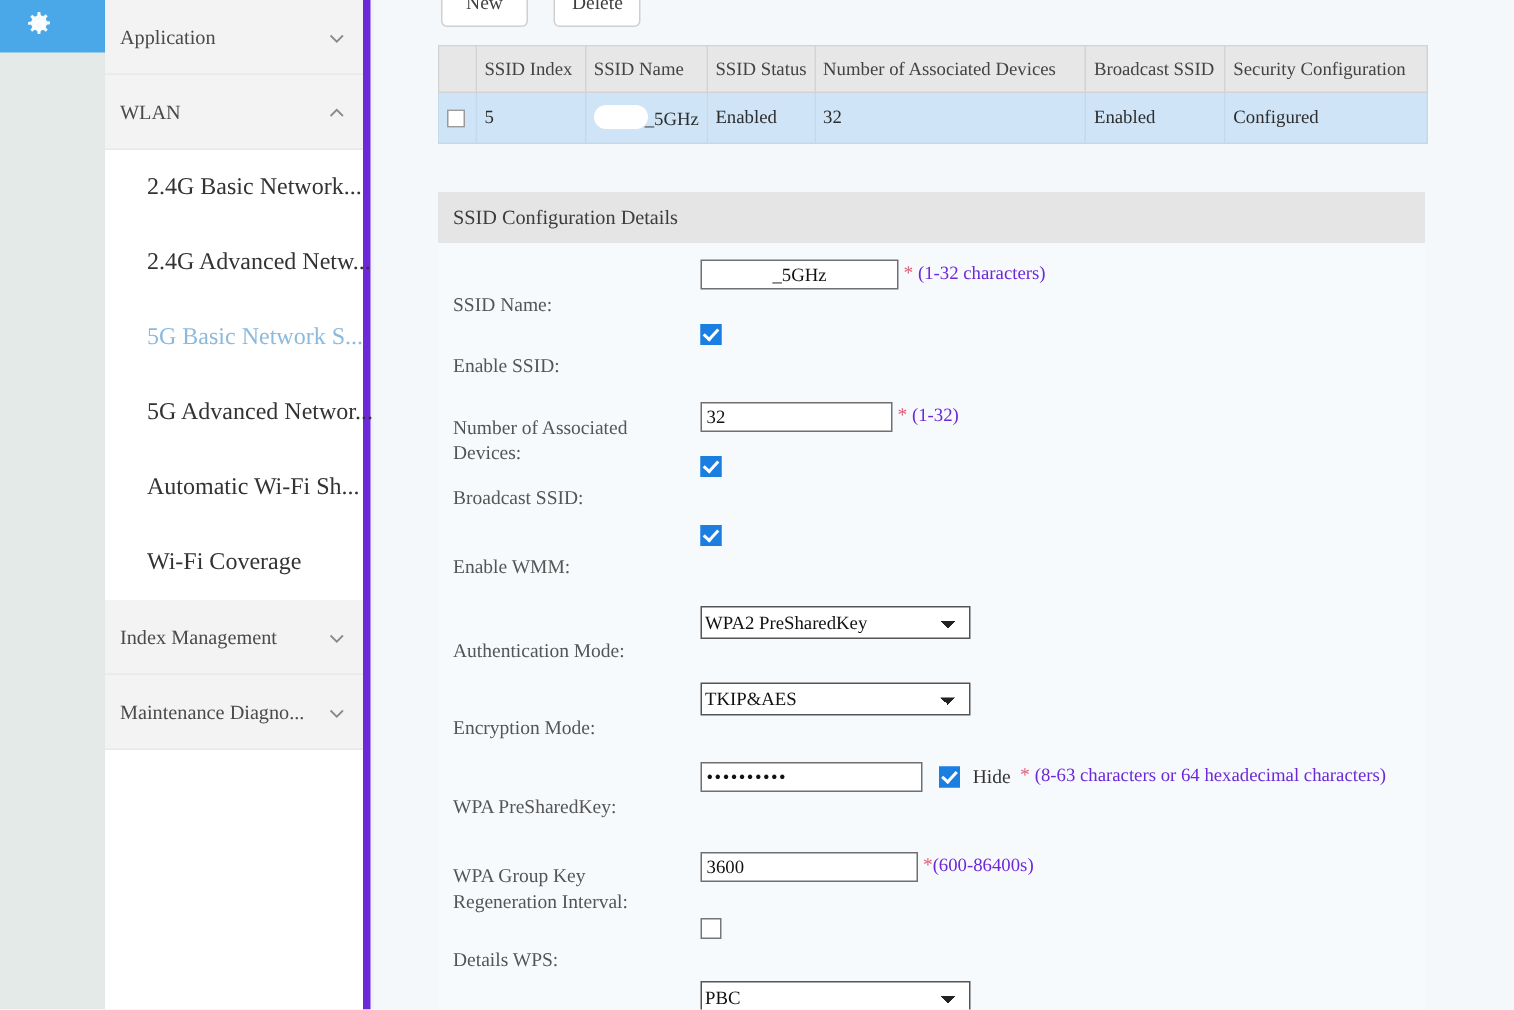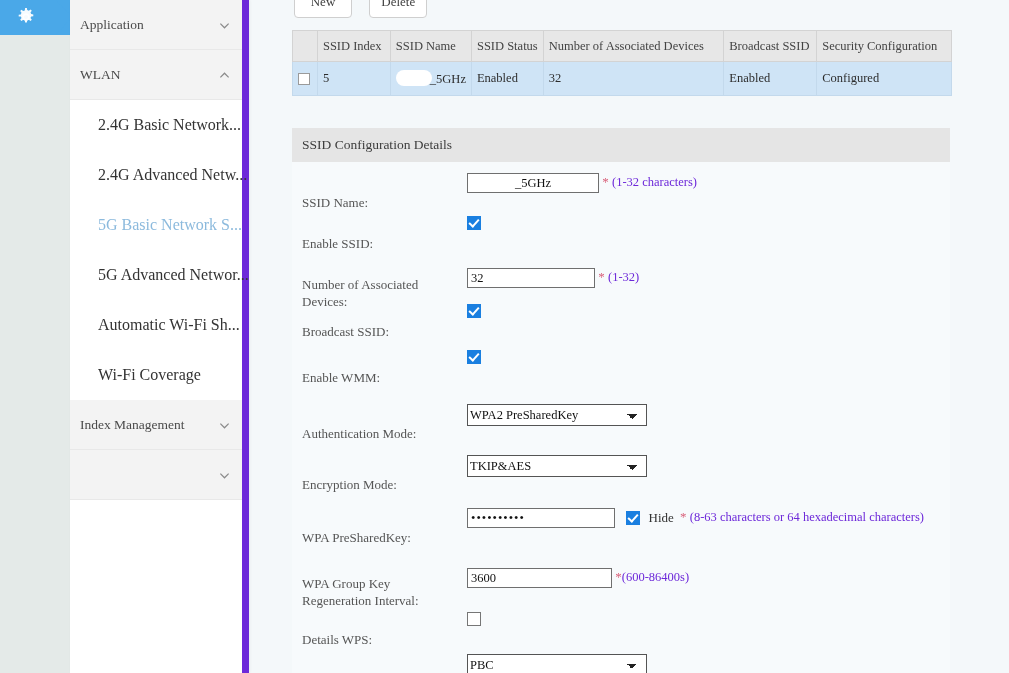--- a/index.html
+++ b/index.html
@@ -47,21 +47,21 @@
     border-left: 16px solid #4aa8e8;
   }
 
   
   #sidebar {
     position: absolute;
     left: 70px; top: 0;
     width: 172px;
     height: 673px;
     background: #ffffff;
-    border-right: 7px solid #6d28d9;
+    border-right: 5px solid #6d28d9;
     box-shadow: 1px 0 3px rgba(0,0,0,0.05);
   }
   .menu-group {
     position: relative;
     height: 50px;
     background: #f3f3f3;
     border-bottom: 1px solid #e8e8e8;
     box-sizing: border-box;
   }
   .menu-group .g-label {
@@ -327,20 +327,21 @@
   <div class="menu-group">
     <span class="g-label">Index Management</span>
     <span class="chev">
       <svg viewBox="0 0 12 12" width="11" height="11">
           <path d="M1.5 4 L6 8.5 L10.5 4" stroke="#8a8a8a" stroke-width="1.3" fill="none"></path>
         </svg>
     </span>
   </div>
 
   <div class="menu-group">
+    <span class="g-label">Maintenance Diagno...</span>
     <span class="chev">
       <svg viewBox="0 0 12 12" width="11" height="11">
           <path d="M1.5 4 L6 8.5 L10.5 4" stroke="#8a8a8a" stroke-width="1.3" fill="none"></path>
         </svg>
     </span>
   </div>
 </div>
 
 <div id="main">
 

